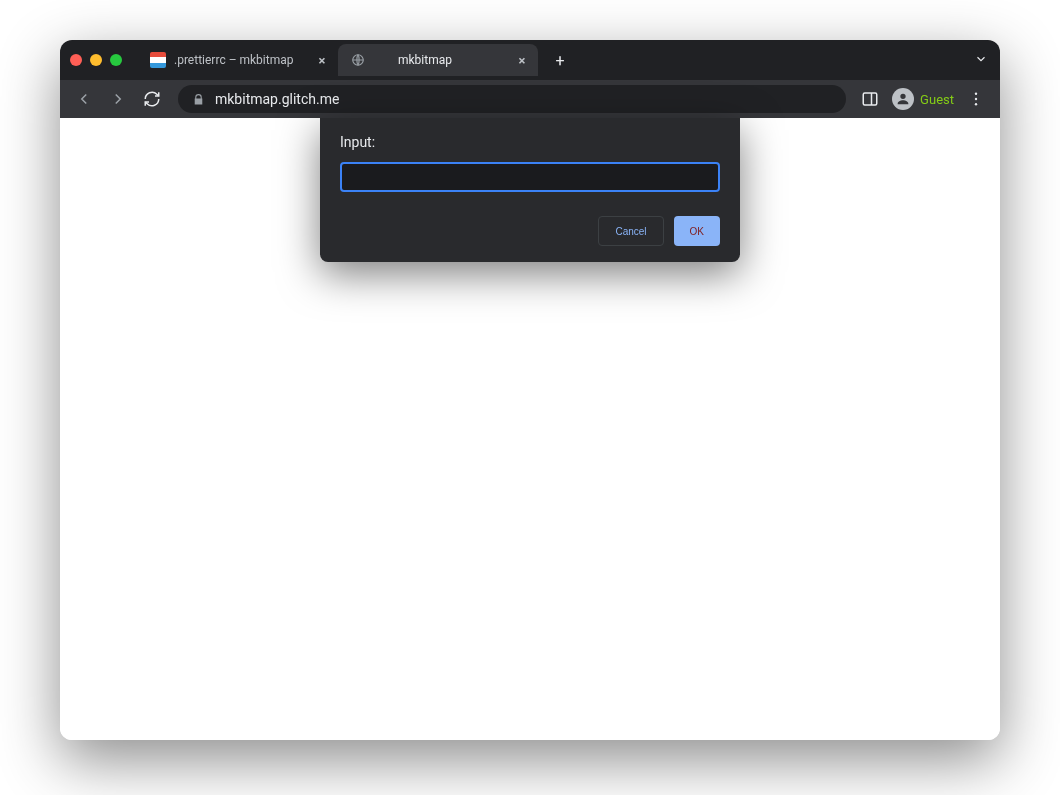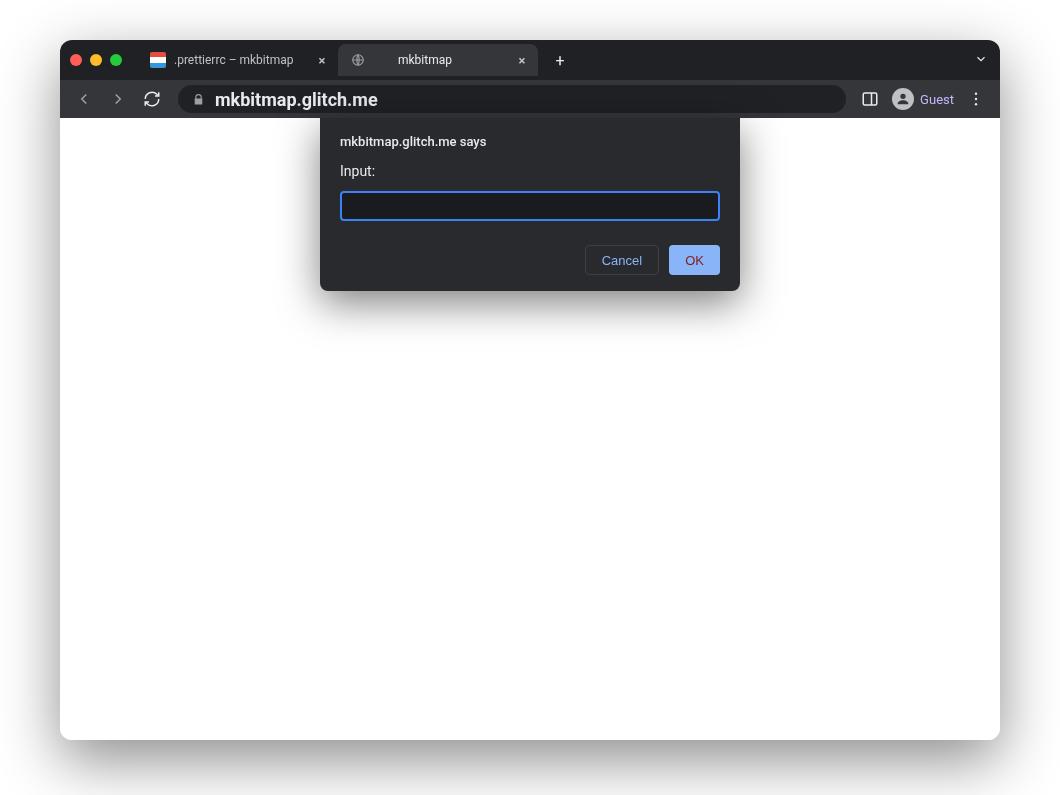--- a/index.html
+++ b/index.html
@@ -154,42 +154,41 @@
     }
     .lock-icon {
       color: #9aa0a6;
       width: 13px;
       height: 13px;
       display: flex;
       align-items: center;
     }
     .address-text {
       color: #e8eaed;
-      font-size: 18px;
-      font-weight: bold;
+      font-size: 14px;
     }
     .toolbar-right {
       display: flex;
       align-items: center;
       gap: 10px;
       padding-right: 2px;
     }
     .icon-btn {
       width: 24px;
       height: 24px;
       display: flex;
       align-items: center;
       justify-content: center;
       color: #e8eaed;
     }
     .profile-pill {
       display: flex;
       align-items: center;
       gap: 6px;
-      color: #c4b5fd;
+      color: #84cc16;
       font-size: 13px;
       cursor: pointer;
     }
     .avatar-circle {
       width: 22px;
       height: 22px;
       background: #bdc1c6;
       border-radius: 50%;
       display: flex;
       align-items: center;
@@ -239,21 +238,21 @@
     .dialog-buttons {
       display: flex;
       justify-content: flex-end;
       gap: 10px;
       margin-top: 24px;
     }
     .btn {
       height: 30px;
       padding: 0 16px;
       border-radius: 4px;
-      font-size: 13px;
+      font-size: 10px;
       font-weight: 500;
       display: flex;
       align-items: center;
       cursor: pointer;
       border: none;
     }
     .btn-cancel {
       background: transparent;
       color: #8ab4f8;
       border: 1px solid #3c4043;
@@ -353,21 +352,20 @@
             <circle cx="12" cy="12" r="1.6"></circle>
             <circle cx="12" cy="19" r="1.6"></circle>
         </svg>
       </div>
     </div>
   </div>
 
   <div class="viewport">
 
     <div class="js-dialog">
-      <div class="dialog-title">mkbitmap.glitch.me says</div>
       <div class="dialog-label">Input:</div>
       <input class="dialog-input" type="text" value="" style="">
       <div class="dialog-buttons">
         <button class="btn btn-cancel">Cancel</button>
         <button class="btn btn-ok">OK</button>
       </div>
     </div>
 
   </div>
 </div>

